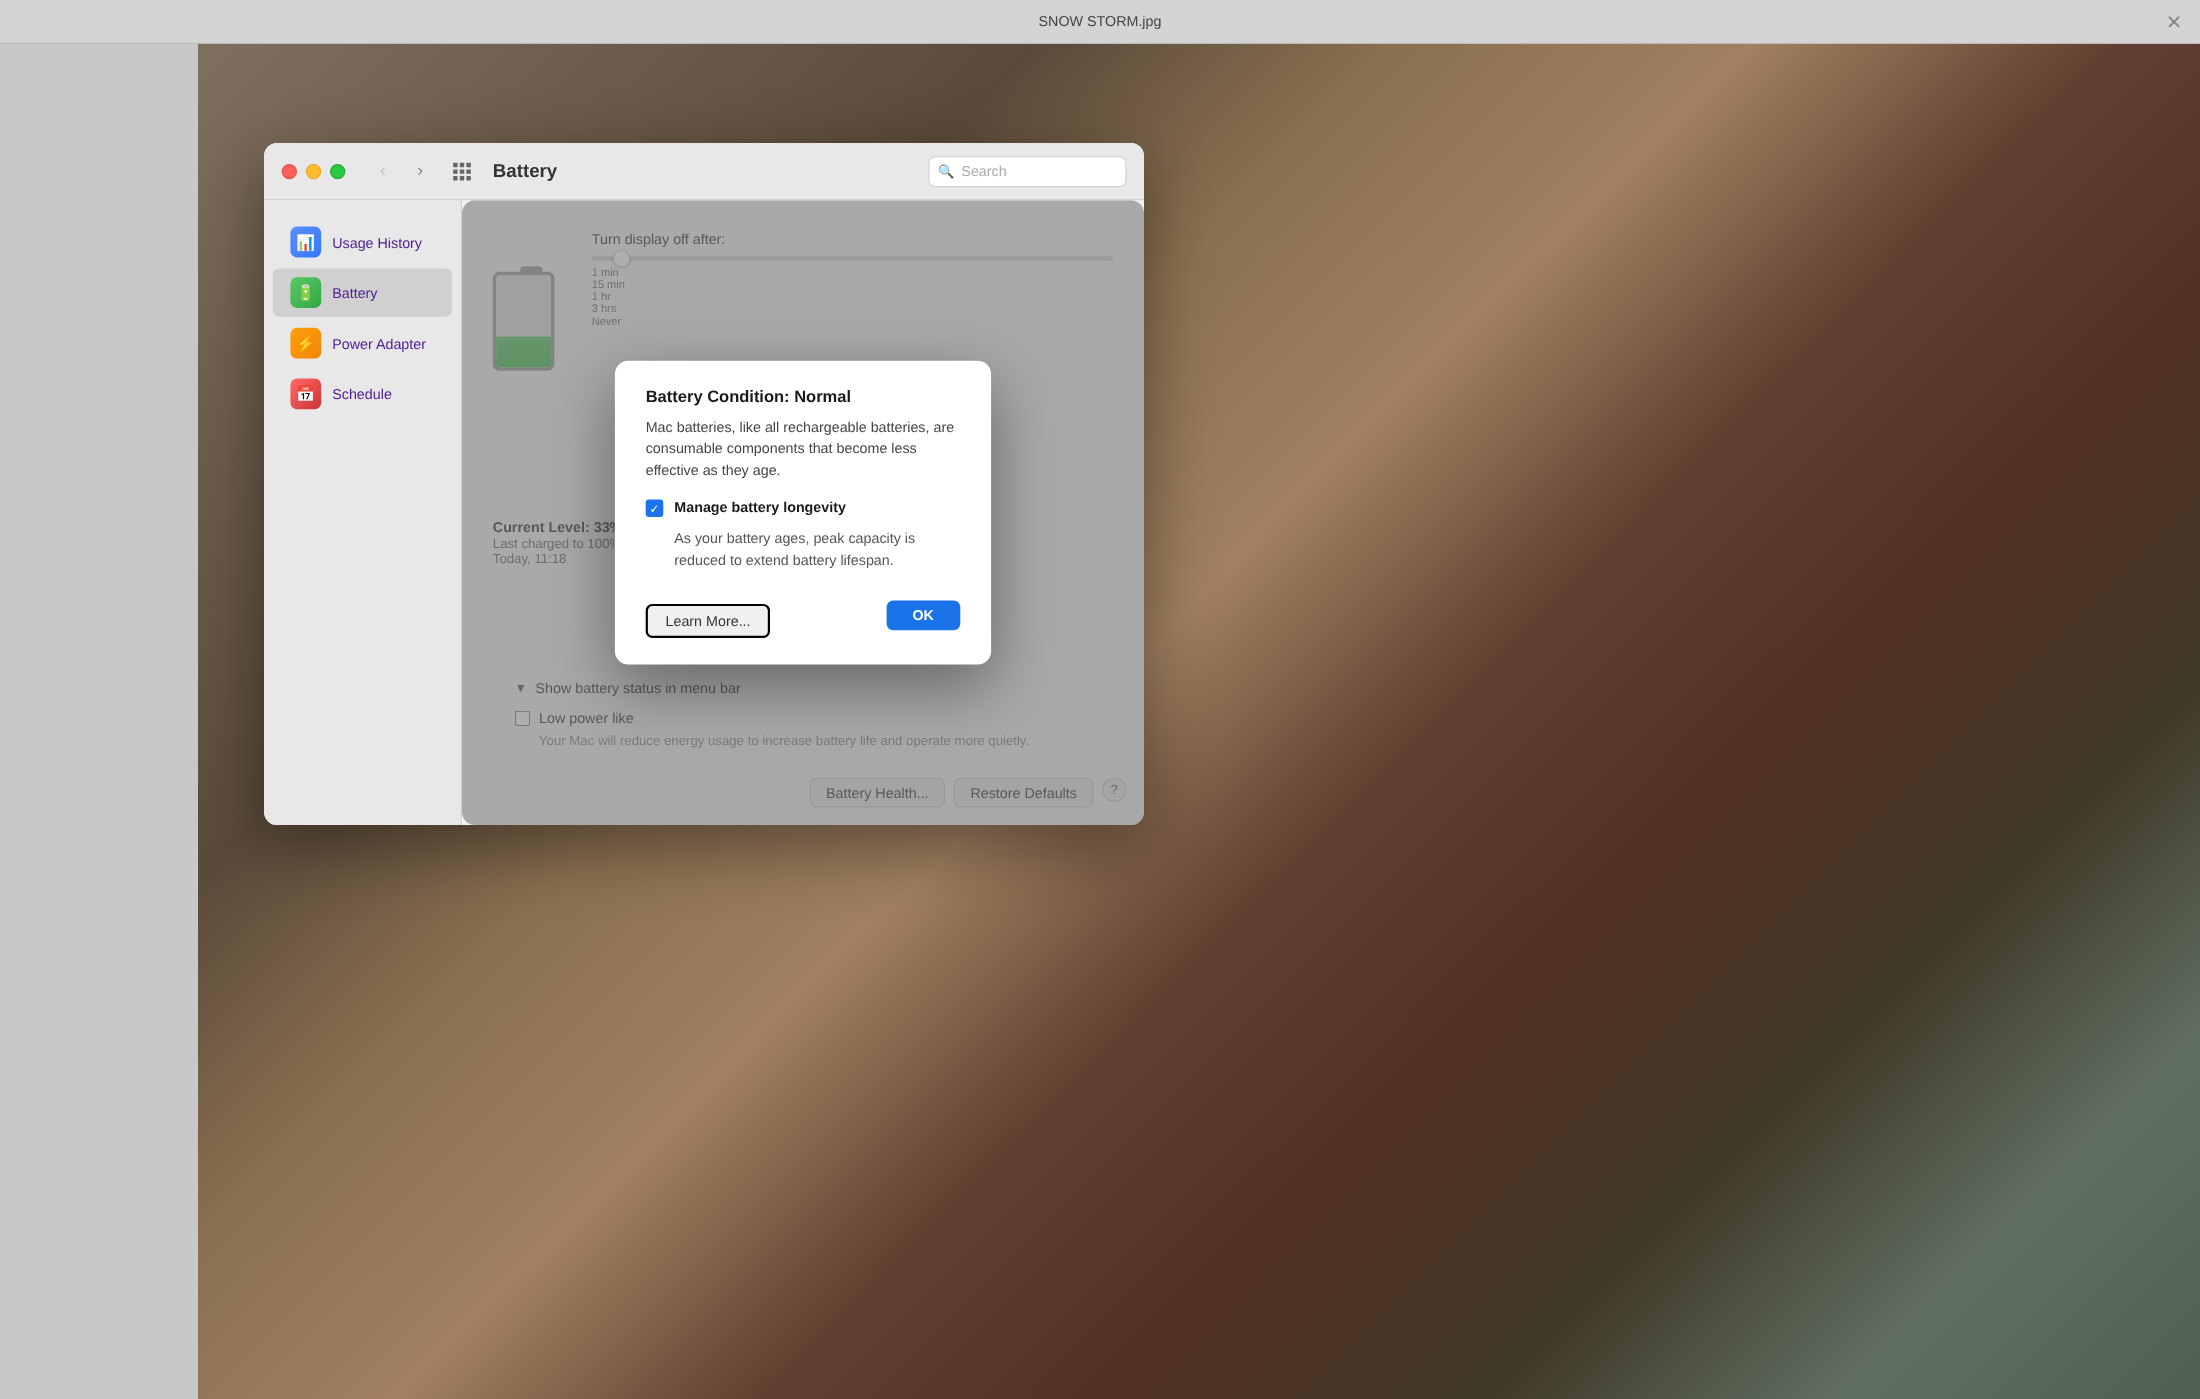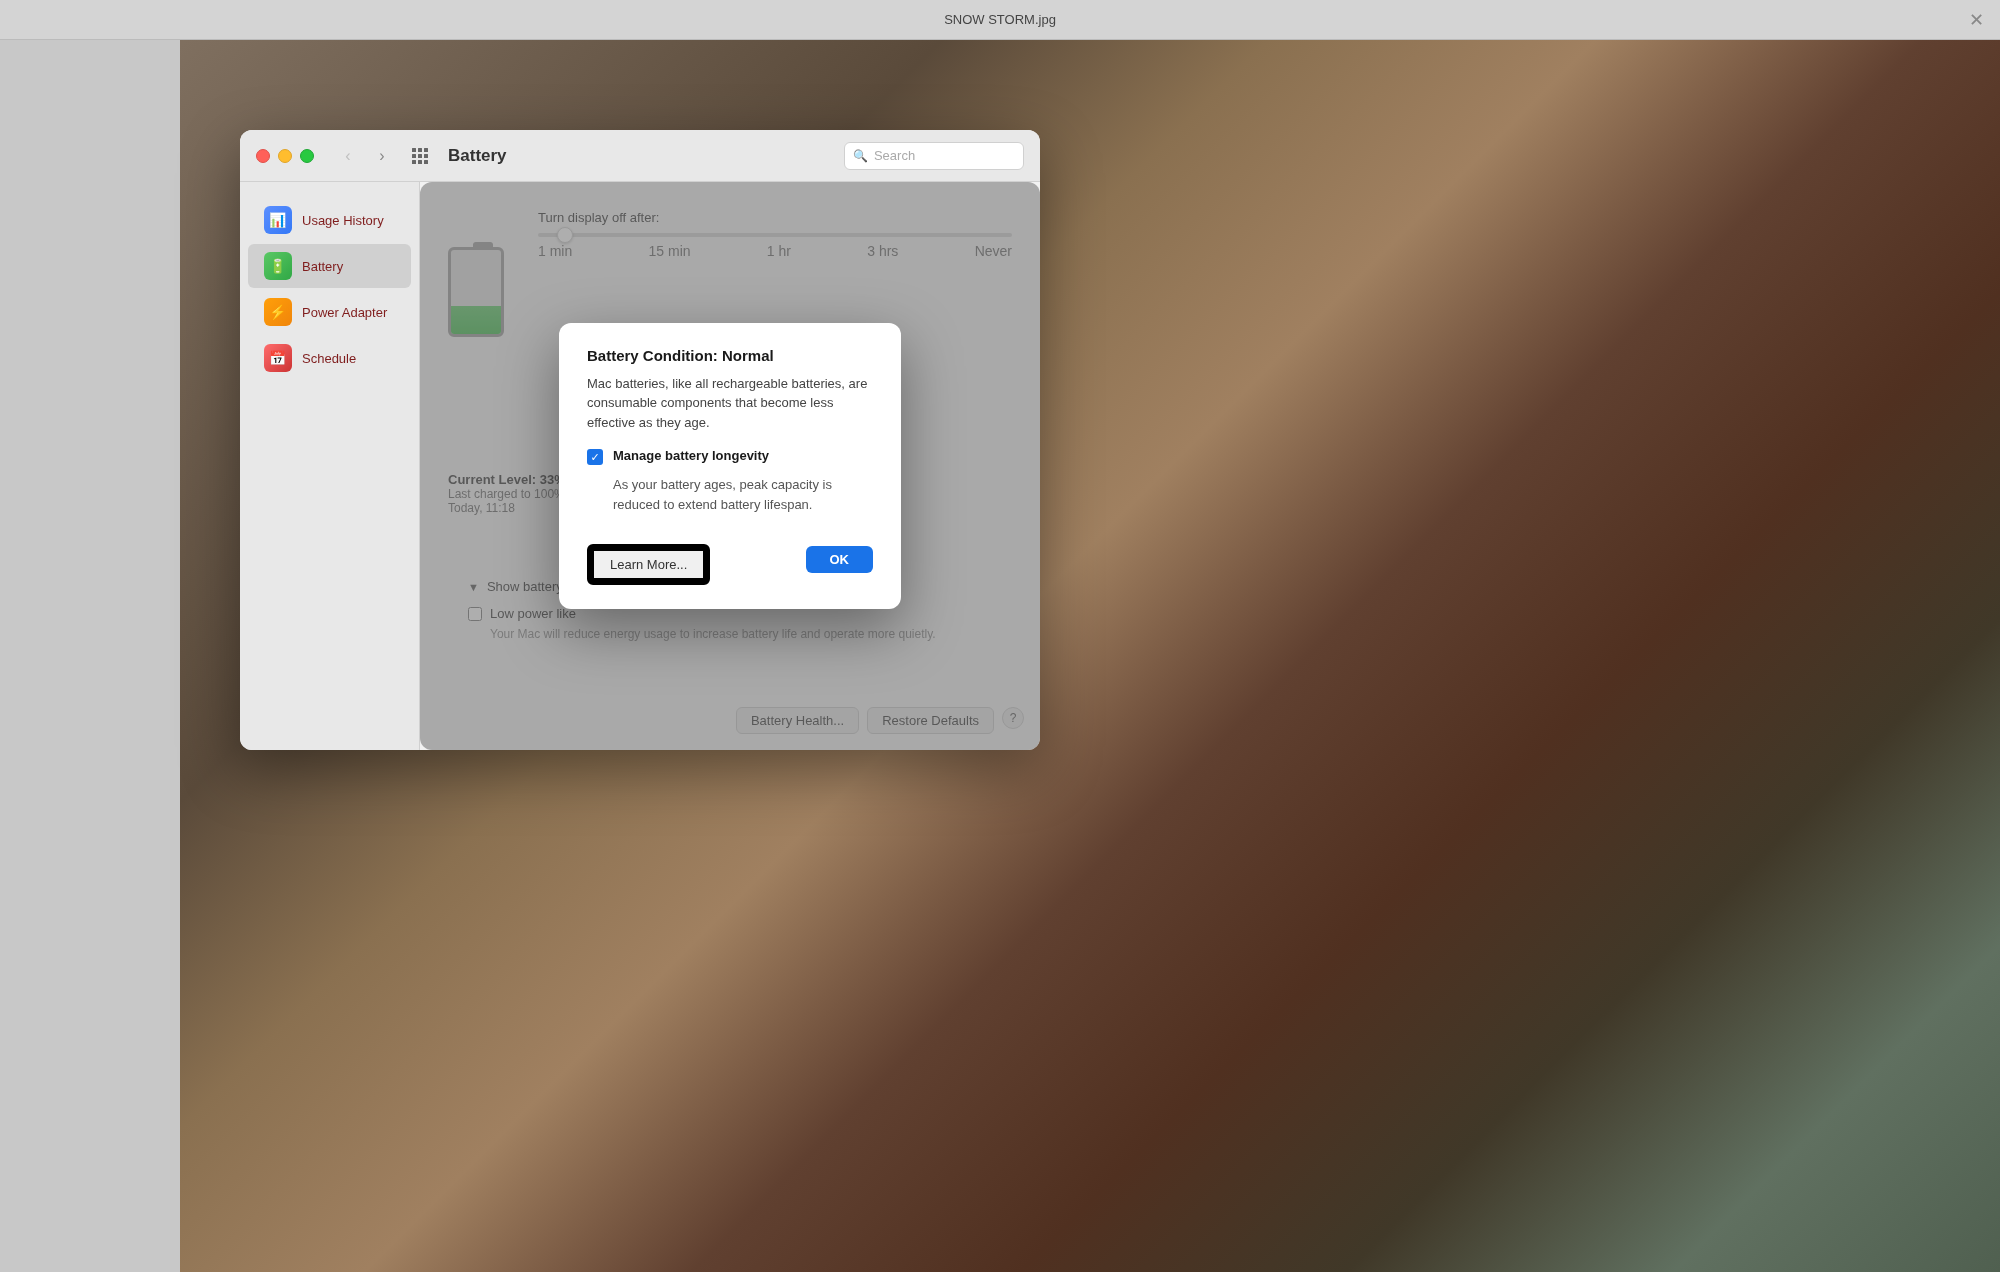--- a/index.html
+++ b/index.html
@@ -213,21 +213,21 @@
       flex-shrink: 0;
     }
 
     .icon-usage { background: linear-gradient(135deg, #5b8fff, #3478f6); color: white; }
     .icon-battery { background: linear-gradient(135deg, #5ac864, #30a845); color: white; }
     .icon-power { background: linear-gradient(135deg, #ff9f0a, #f0850a); color: white; }
     .icon-schedule { background: linear-gradient(135deg, #ff6b6b, #cc3333); color: white; }
 
     .sidebar-label {
       font-size: 13px;
-      color: #7f1d1d;
+      color: #4c1d95;
     }
 
     
     .prefs-main {
       flex: 1;
       padding: 20px 28px;
       position: relative;
       overflow: hidden;
     }
 
@@ -296,22 +296,23 @@
       border-radius: 50%;
       position: absolute;
       top: -6px;
       left: 4%;
       box-shadow: 0 1px 3px rgba(0,0,0,0.2);
     }
 
     .slider-ticks {
       display: flex;
       justify-content: space-between;
-      font-size: 14px;
+      font-size: 10px;
       color: #666;
+      flex-direction: column;
     }
 
     
     .battery-info {
       position: absolute;
       left: 28px;
       top: 290px;
     }
 
     .battery-info-title {
@@ -435,21 +436,21 @@
 
     .modal-buttons {
       display: flex;
       justify-content: space-between;
       align-items: center;
     }
 
     .btn-learn-more {
       padding: 6px 16px;
       background: #f0f0f0;
-      border: 7px solid #000000;
+      border: 2px solid #000000;
       border-radius: 6px;
       font-size: 13px;
       color: #333;
       cursor: pointer;
       margin-top: 10px;
     }
 
     .btn-ok {
       padding: 6px 24px;
       background: #1a73e8;

